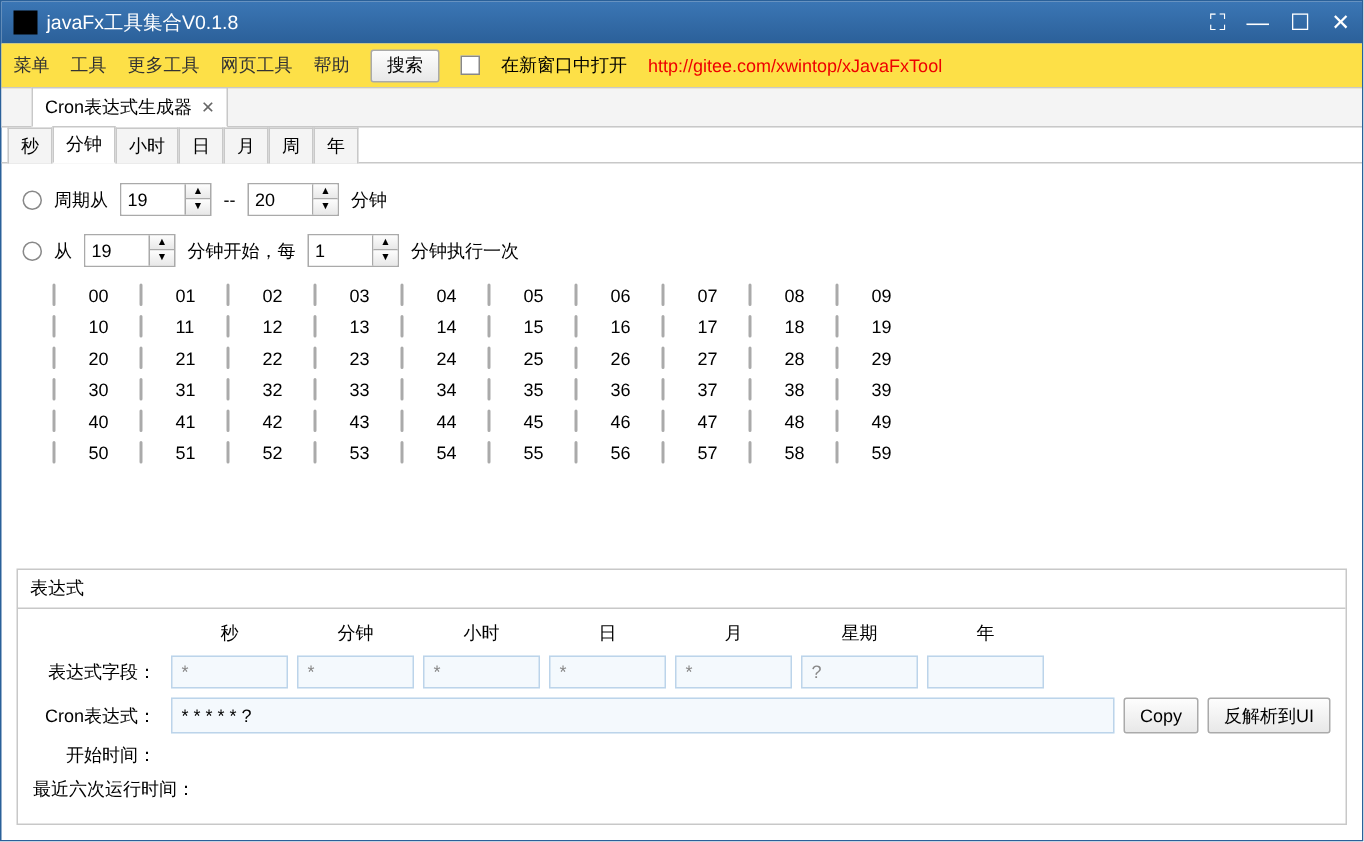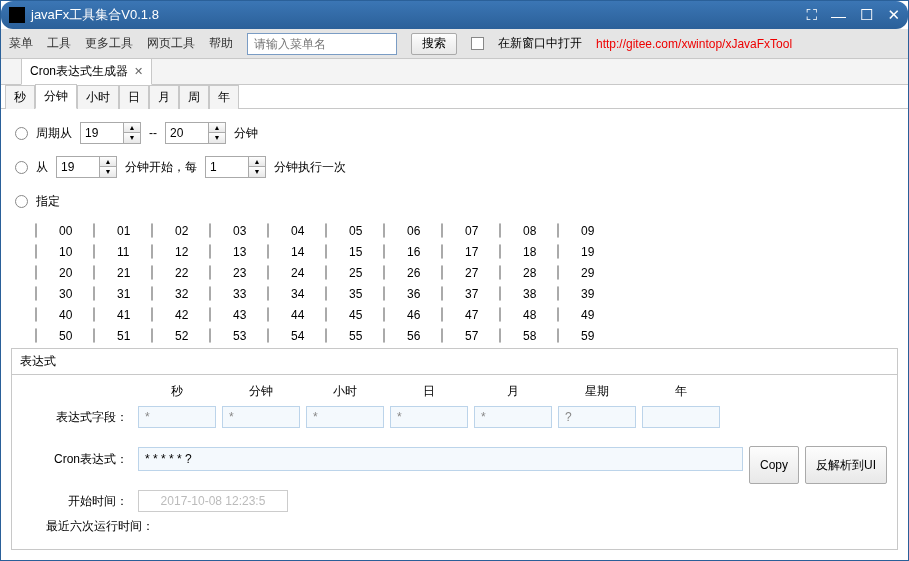--- a/index.html
+++ b/index.html
@@ -1,23 +1,23 @@
 <!DOCTYPE html>
 <html><head>
 <meta charset="utf-8">
 <style>
   * { box-sizing: border-box; margin: 0; padding: 0; font-family: "Microsoft YaHei", Arial, sans-serif; }
   body { background: #f0f0f0; }
   .window { width: 909px; height: 561px; border: 1px solid #2a6099; display: flex; flex-direction: column; background: #fff; position: relative; }
-  .titlebar { background: linear-gradient(#3b76b5,#2b6099); color: #fff; height: 28px; display: flex; align-items: center; padding: 0 8px; font-size: 13px; border-radius: 12px; }
+  .titlebar { background: linear-gradient(#3b76b5,#2b6099); color: #fff; height: 28px; display: flex; align-items: center; padding: 0 8px; font-size: 13px; }
   .titlebar .icon { width: 16px; height: 16px; background: #000; margin-right: 6px; display: inline-block; }
   .title-text { flex: 1; }
   .win-ctrl { display: flex; gap: 14px; align-items: center; font-size: 15px; }
   .win-ctrl span { cursor: pointer; }
-  .menubar { background: #e5e5e5; border-bottom: 1px solid #c8c8c8; height: 30px; display: flex; align-items: center; padding: 0 8px; font-size: 12px; gap: 14px; }
+  .menubar { background: #fde047; border-bottom: 1px solid #c8c8c8; height: 30px; display: flex; align-items: center; padding: 0 8px; font-size: 12px; gap: 14px; }
   .menu-item { cursor: pointer; color: #333; }
   .menu-search { border: 1px solid #7a9cc4; height: 22px; width: 150px; padding: 0 6px; font-size: 12px; color: #888; background:#fff; }
   .menu-btn { border: 1px solid #aaa; background: linear-gradient(#fdfdfd,#e8e8e8); height: 22px; padding: 0 10px; font-size: 12px; cursor: pointer; border-radius: 2px; }
   .chk { width: 13px; height: 13px; border: 1px solid #888; display: inline-block; vertical-align: middle; background:#fff; }
   .link { color: #e00; font-size: 12px; text-align: center; }
   .tabbar1 { border-bottom: 1px solid #c8c8c8; height: 26px; display: flex; align-items: flex-end; padding-left: 20px; font-size: 12px; background:#f4f4f4;}
   .tab1 { border: 1px solid #c8c8c8; border-bottom: 1px solid #fff; background:#fff; padding: 4px 8px; display:flex; align-items:center; gap:6px; position:relative; top:1px; }
   .tab1 .close { color:#666; font-size:11px; cursor:pointer; }
   .tabbar2 { display:flex; font-size:12px; padding-left:4px; height:24px; align-items:flex-end; border-bottom:1px solid #c8c8c8;}
   .tab2 { border:1px solid #c8c8c8; border-bottom:none; padding:3px 8px; background:#f4f4f4; cursor:pointer; position:relative; top:1px;}
@@ -33,24 +33,24 @@
   .spinner .arrows span:first-child { border-bottom:1px solid #aaa; }
   .grid { margin-left:20px; }
   .grid-row { display:flex; gap:28px; margin-bottom:6px; }
   .grid-cell { display:flex; align-items:center; gap:22px; width:30px;}
   .cbox { width:15px; height:15px; border:1px solid #aaa; background:linear-gradient(#fff,#eee); border-radius:2px; }
   .expr-box { border:1px solid #c8c8c8; margin:0 10px 10px 10px; }
   .expr-title { border-bottom:1px solid #c8c8c8; padding:4px 8px; font-size:12px; }
   .expr-body { padding:8px 10px; font-size:12px; }
   .hdr-row, .val-row { display:flex; align-items:center; gap:6px; margin-bottom:6px;}
   .hdr-cell { width:78px; text-align:center; font-size:12px; }
-  .val-lbl { width:86px; text-align:right; padding-right:4px;margin-left:24px;}
+  .val-lbl { width:86px; text-align:right; padding-right:4px;}
   .val-cell { width:78px; height:22px; border:1px solid #bcd4ea; background:#f4f9fd; display:flex; align-items:center; padding:0 6px; color:#888; font-size:12px;}
   .cron-input { flex:1; height:24px; border:1px solid #bcd4ea; background:#f4f9fd; padding:0 6px; font-size:12px;}
-  .btn { border:1px solid #aaa; background:linear-gradient(#fdfdfd,#e8e8e8); height:38px; padding:0 10px; font-size:12px; border-radius:2px; cursor:pointer;margin-top:12px;}
+  .btn { border:1px solid #aaa; background:linear-gradient(#fdfdfd,#e8e8e8); height:24px; padding:0 10px; font-size:12px; border-radius:2px; cursor:pointer;}
   .date-btn { border:1px solid #ccc; background:#fff; color:#bbb; padding:3px 8px; font-size:12px; width:150px; text-align:center;}
   .watermark { position:absolute; right:18px; bottom:20px; color:#fff; font-size:16px; display:flex; align-items:center; gap:6px; opacity:0.85; pointer-events:none;}
   .watermark .wm-icon { width:22px; height:22px; border-radius:50%; border:2px solid #fff; display:flex; align-items:center; justify-content:center; font-size:12px;}
 </style>
 </head>
 <body>
 
 <div class="window">
   <div class="titlebar">
     <span class="icon"></span>
@@ -62,21 +62,20 @@
       <span>✕</span>
     </div>
   </div>
 
   <div class="menubar">
     <span class="menu-item">菜单</span>
     <span class="menu-item">工具</span>
     <span class="menu-item">更多工具</span>
     <span class="menu-item">网页工具</span>
     <span class="menu-item">帮助</span>
-    <input class="menu-search" placeholder="请输入菜单名" style="">
     <button class="menu-btn">搜索</button>
     <span class="chk"></span>
     <span>在新窗口中打开</span>
     <a class="link">http://gitee.com/xwintop/xJavaFxTool</a>
   </div>
 
   <div class="tabbar1">
     <div class="tab1">
       <span>Cron表达式生成器</span>
       <span class="close">✕</span>
@@ -127,24 +126,20 @@
       <span>分钟开始，每</span>
       <span class="spinner">
         <input value="1" style="">
         <span class="arrows">
             <span>▲</span>
             <span>▼</span>
           </span>
       </span>
       <span>分钟执行一次</span>
     </div>
-    <div class="opt-row">
-      <span class="radio"></span>
-      <span>指定</span>
-    </div>
     <div class="grid" id="minute-grid">
         <div class="grid-row">
           <div class="grid-cell">
             <span class="cbox"></span>
             <span>00</span>
           </div>
           <div class="grid-cell">
             <span class="cbox"></span>
             <span>01</span>
           </div>
@@ -418,21 +413,20 @@
         <span class="val-cell"></span>
       </div>
       <div class="val-row">
         <span class="val-lbl">Cron表达式：</span>
         <input class="cron-input" value="* * * * * ?" style="">
         <button class="btn">Copy</button>
         <button class="btn">反解析到UI</button>
       </div>
       <div class="val-row">
         <span class="val-lbl">开始时间：</span>
-        <span class="date-btn">2017-10-08 12:23:5</span>
       </div>
       <div class="val-row">
         <span class="val-lbl" style="width:auto;">最近六次运行时间：</span>
       </div>
     </div>
   </div>
 
   <div class="watermark">
     <span class="wm-icon">●</span>
     <span>美美科技生活</span>

